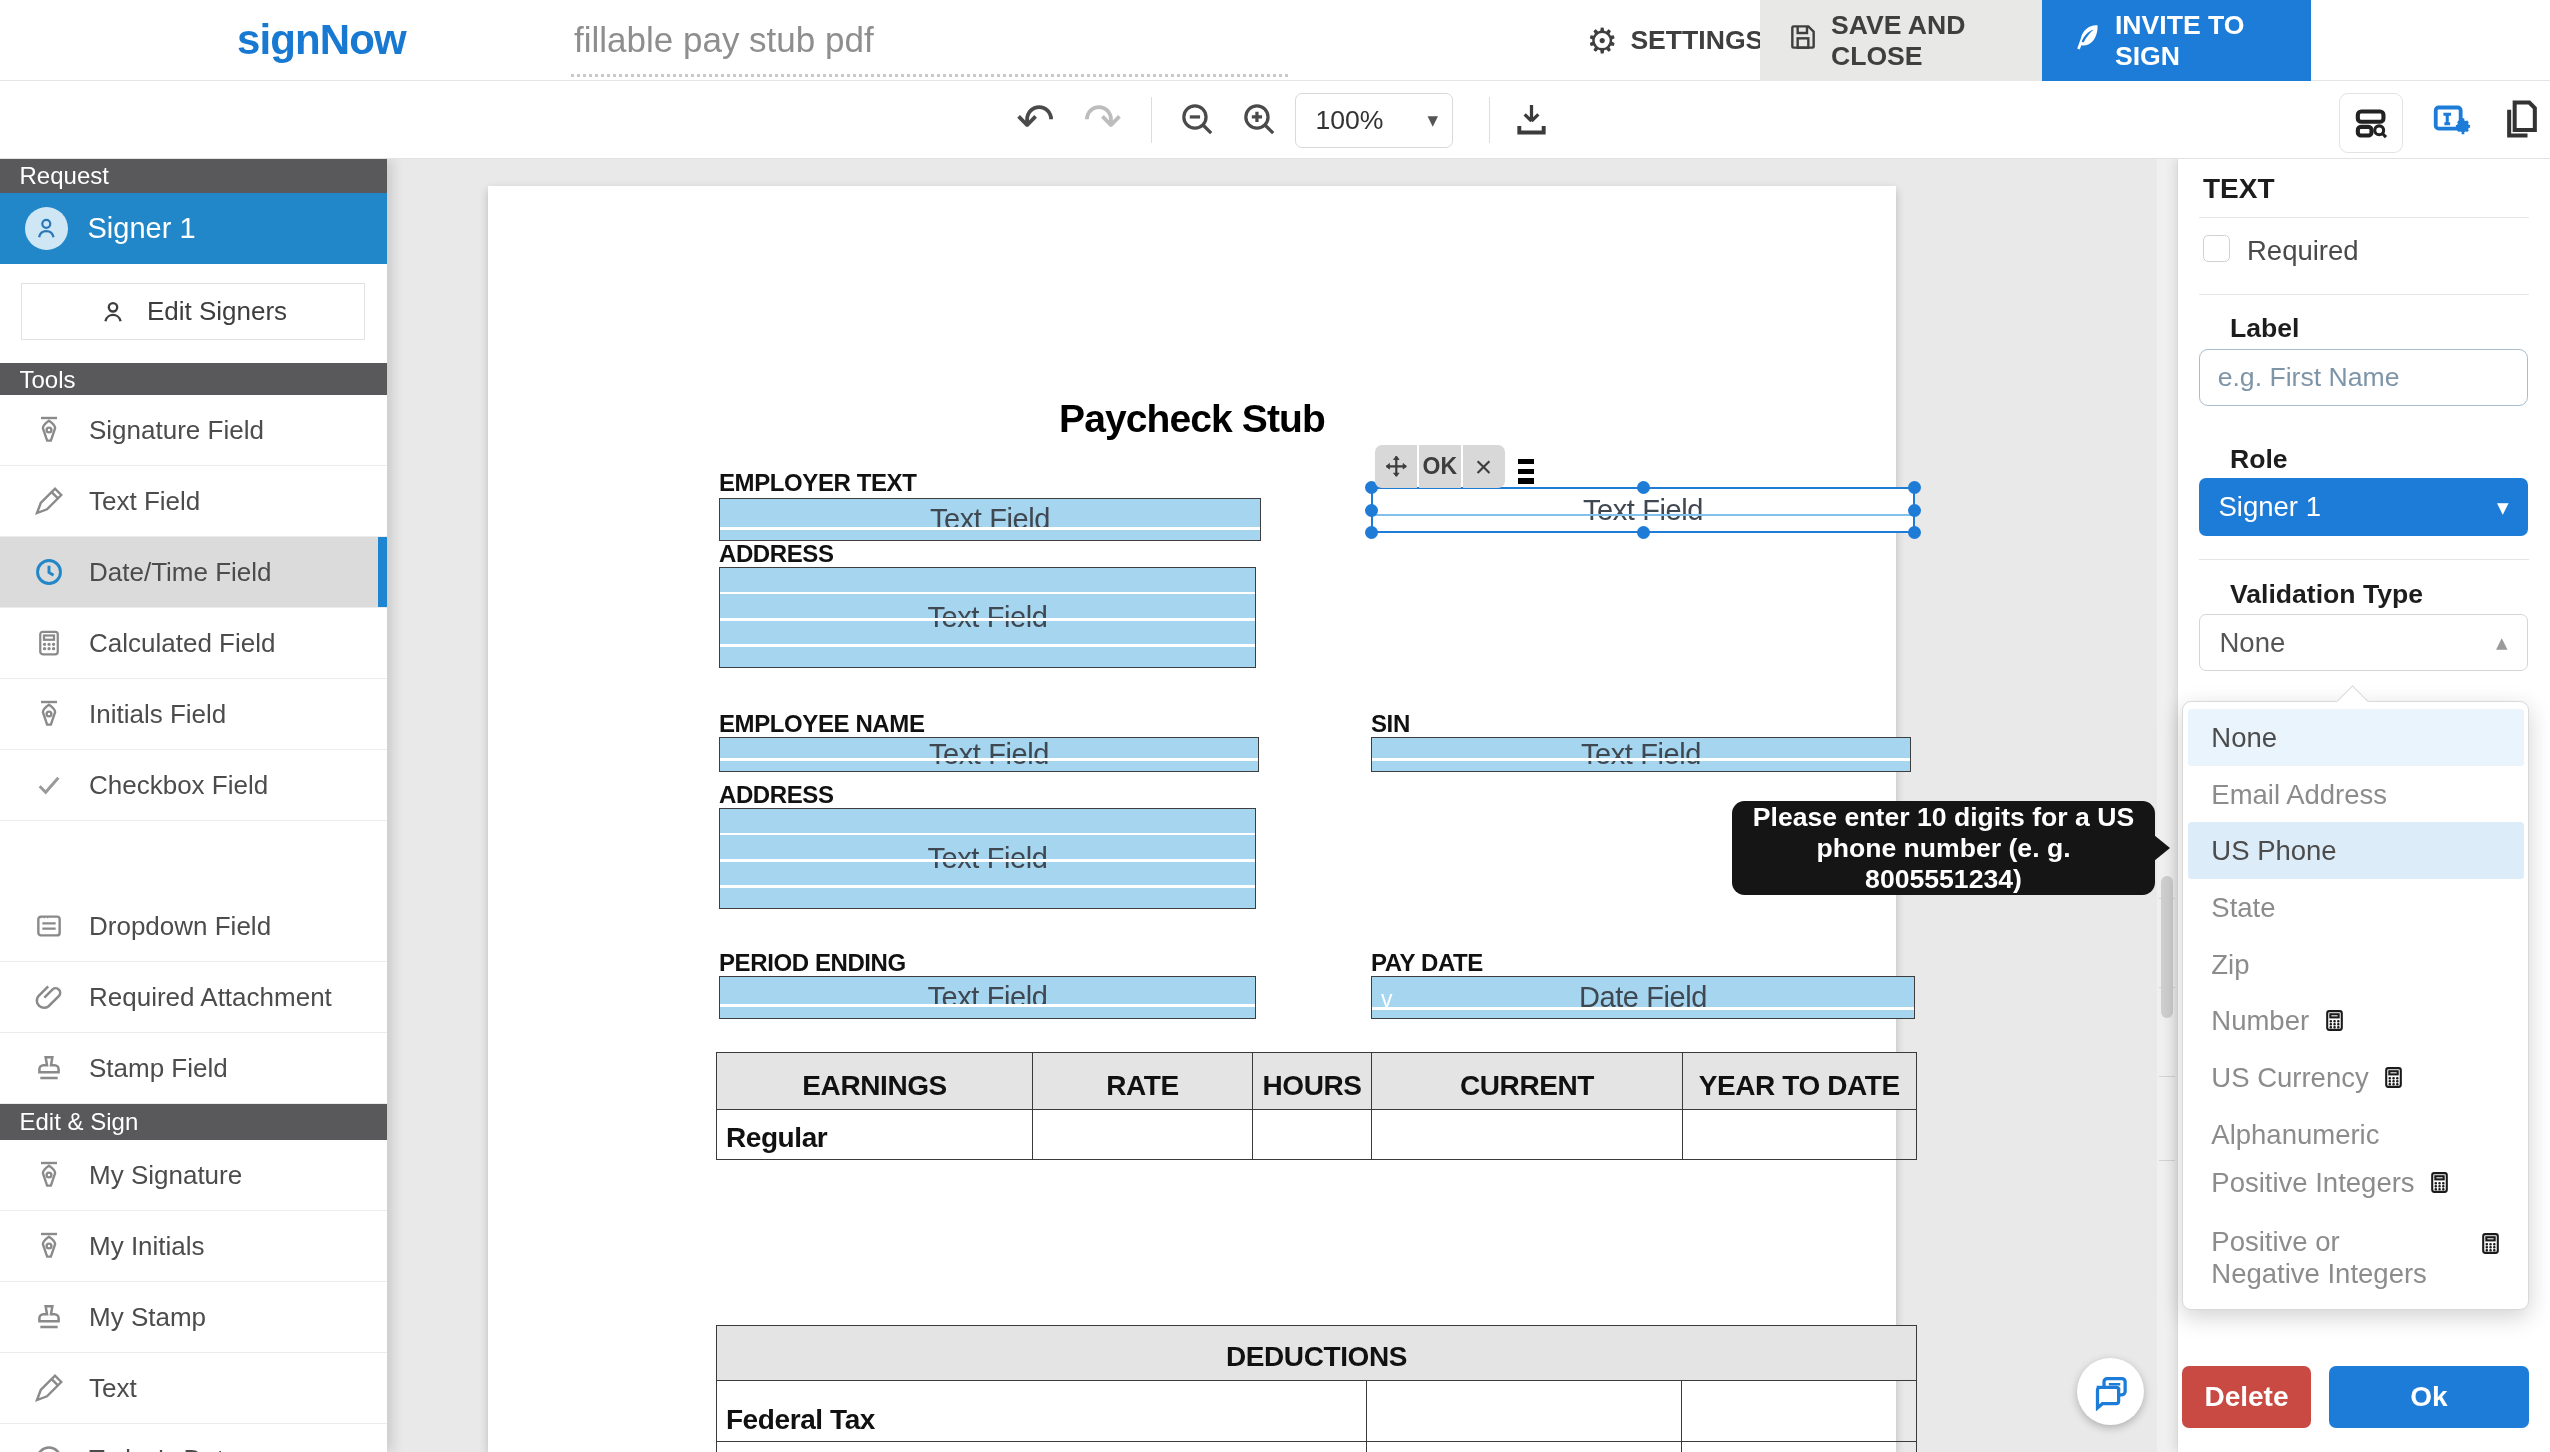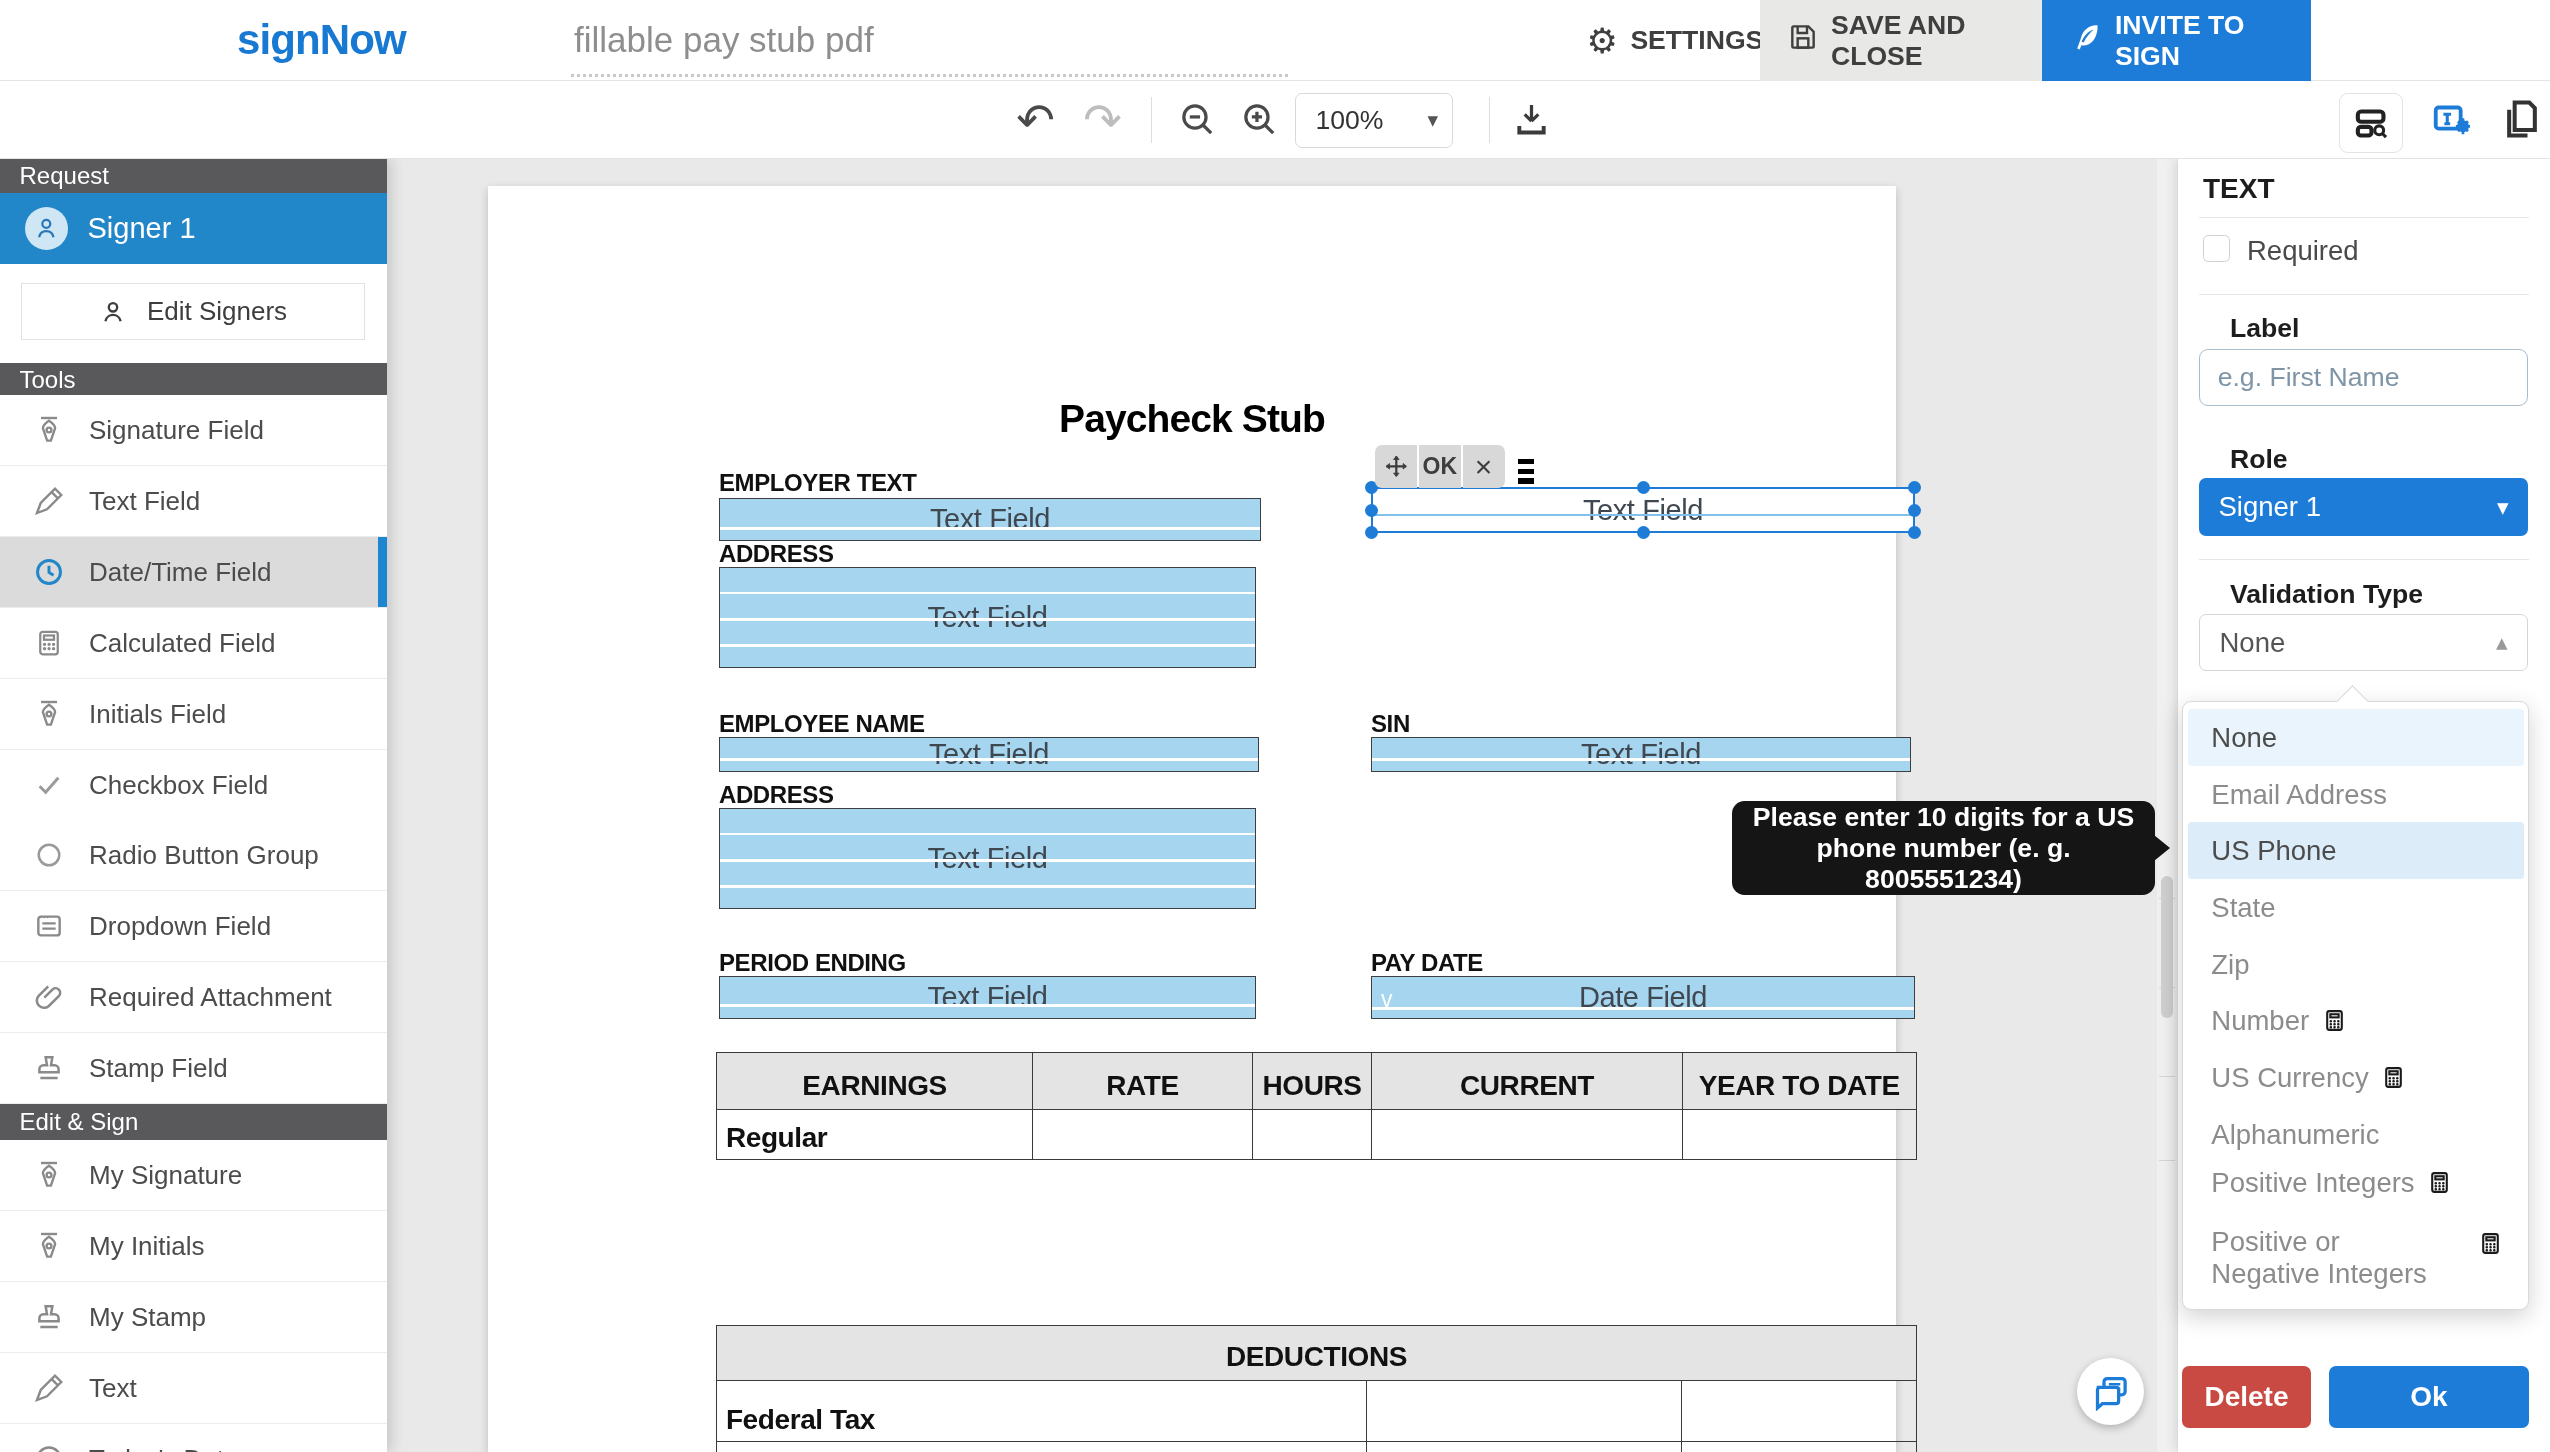--- a/index.html
+++ b/index.html
@@ -260,28 +260,20 @@
     <span>Initials Field</span>
   </div>
   <div class="tool-row" style="top:591px;">
     <span class="ticon">
         <svg width="32" height="32" viewBox="0 0 24 24" fill="none" stroke="#9a9a9a" stroke-width="2.2">
           <path d="M5 13l4.5 4.5L19 6.5"></path>
         </svg>
       </span>
     <span>Checkbox Field</span>
   </div>
-  <div class="tool-row" style="top:661px;">
-    <span class="ticon">
-        <svg width="30" height="30" viewBox="0 0 24 24" fill="none" stroke="#9a9a9a" stroke-width="2">
-          <circle cx="12" cy="12" r="8.2"></circle>
-        </svg>
-      </span>
-    <span>Radio Button Group</span>
-  </div>
   <div class="tool-row" style="top:732px;">
     <span class="ticon">
         <svg width="32" height="32" viewBox="0 0 24 24" fill="none" stroke="#8a8a8a" stroke-width="1.8">
           <rect x="4" y="5" width="16" height="14" rx="2"></rect>
           <path d="M7 10h10M7 14h10"></path>
           <path d="M5.5 5.5h1M8 5.5h1M10.5 5.5h1" stroke-width="1.2"></path>
         </svg>
       </span>
     <span>Dropdown Field</span>
   </div>

